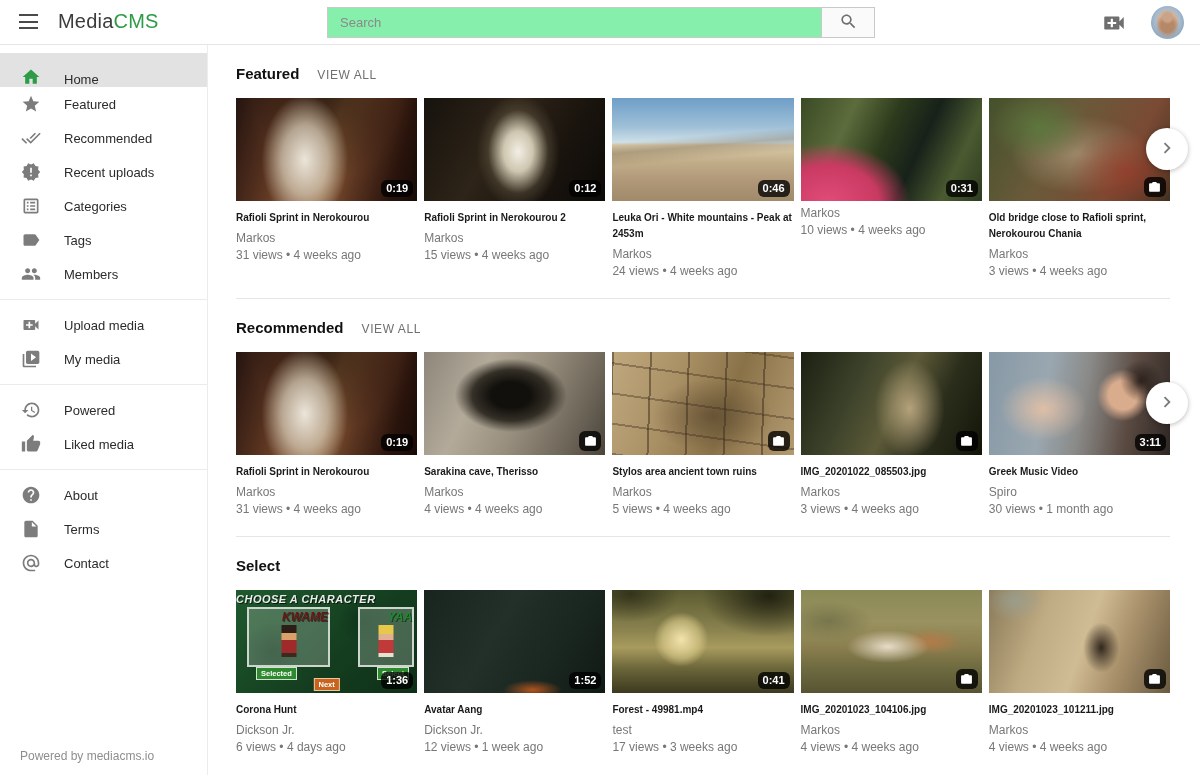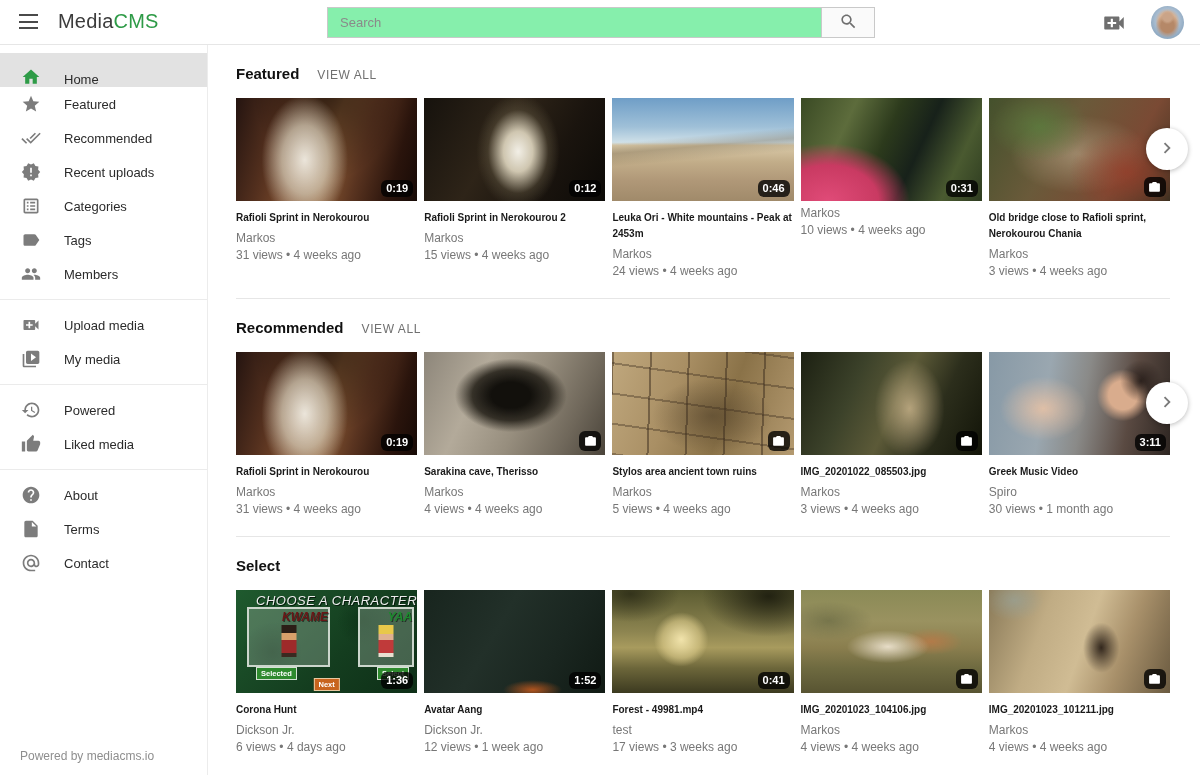--- a/index.html
+++ b/index.html
@@ -117,22 +117,22 @@
     radial-gradient(ellipse 55px 22px at 48% 55%, rgba(236,226,206,.95), rgba(236,226,206,0) 75%),
     radial-gradient(ellipse 42px 18px at 72% 50%, rgba(182,122,72,.9), rgba(182,122,72,0) 75%),
     radial-gradient(ellipse 60px 26px at 15% 30%, rgba(110,110,70,.8), rgba(110,110,70,0) 75%),
     linear-gradient(180deg,#8a8a56 0%,#9a9260 30%,#8a7e4e 56%,#6e6a40 76%,#585432 100%); }
   .t-stone-ruin { background:
     radial-gradient(ellipse 26px 36px at 62% 56%, rgba(35,25,18,.9), rgba(35,25,18,0) 70%),
     radial-gradient(ellipse 42px 30px at 14% 10%, rgba(152,162,152,.7), rgba(152,162,152,0) 70%),
     linear-gradient(110deg,#8a7a58 0%,#c0ac84 30%,#d0bc94 52%,#a8906a 72%,#6a5a40 100%); }
 
   
-  .ch-title { position:absolute; top:3px; left:0; width:100%; text-align:right; font-size:13px;
-    font-weight:normal; font-style:italic; color:#ececec; letter-spacing:.5px; text-shadow:1px 1px 0 #041a0a; }
+  .ch-title { position:absolute; top:3px; left:0; width:100%; text-align:left; font-size:11px;
+    font-weight:bold; font-style:italic; color:#ececec; letter-spacing:.5px; text-shadow:1px 1px 0 #041a0a; }
   .ch-panel { position:absolute; top:17px; height:60px; background:rgba(185,198,186,.32); border:2px solid #ccd6cc; }
   .ch-panel.left { left:11px; width:83px; }
   .ch-panel.right { right:3px; width:56px; }
   .ch-name { position:absolute; top:1px; left:0; width:100%; text-align:right; font-size:12px;
     font-weight:bold; font-style:italic; text-shadow:1px 1px 0 rgba(0,0,0,.5); }
   .ch-name.kwame { color:#6a1616; }
   .ch-name.yaa { color:#1d8a2e; }
   .ch-fig { position:absolute; left:50%; transform:translateX(-50%); top:16px; width:15px; height:32px; }
   .ch-fig.kwame { background:linear-gradient(180deg,#2c1e16 0 24%,#d9a06a 24% 48%,#9e2a2a 48% 88%,#3a2a20 88% 100%); }
   .ch-fig.yaa { background:linear-gradient(180deg,#e8c84a 0 28%,#e0b090 28% 48%,#c03a3a 48% 88%,#e8e0d0 88% 100%); }

